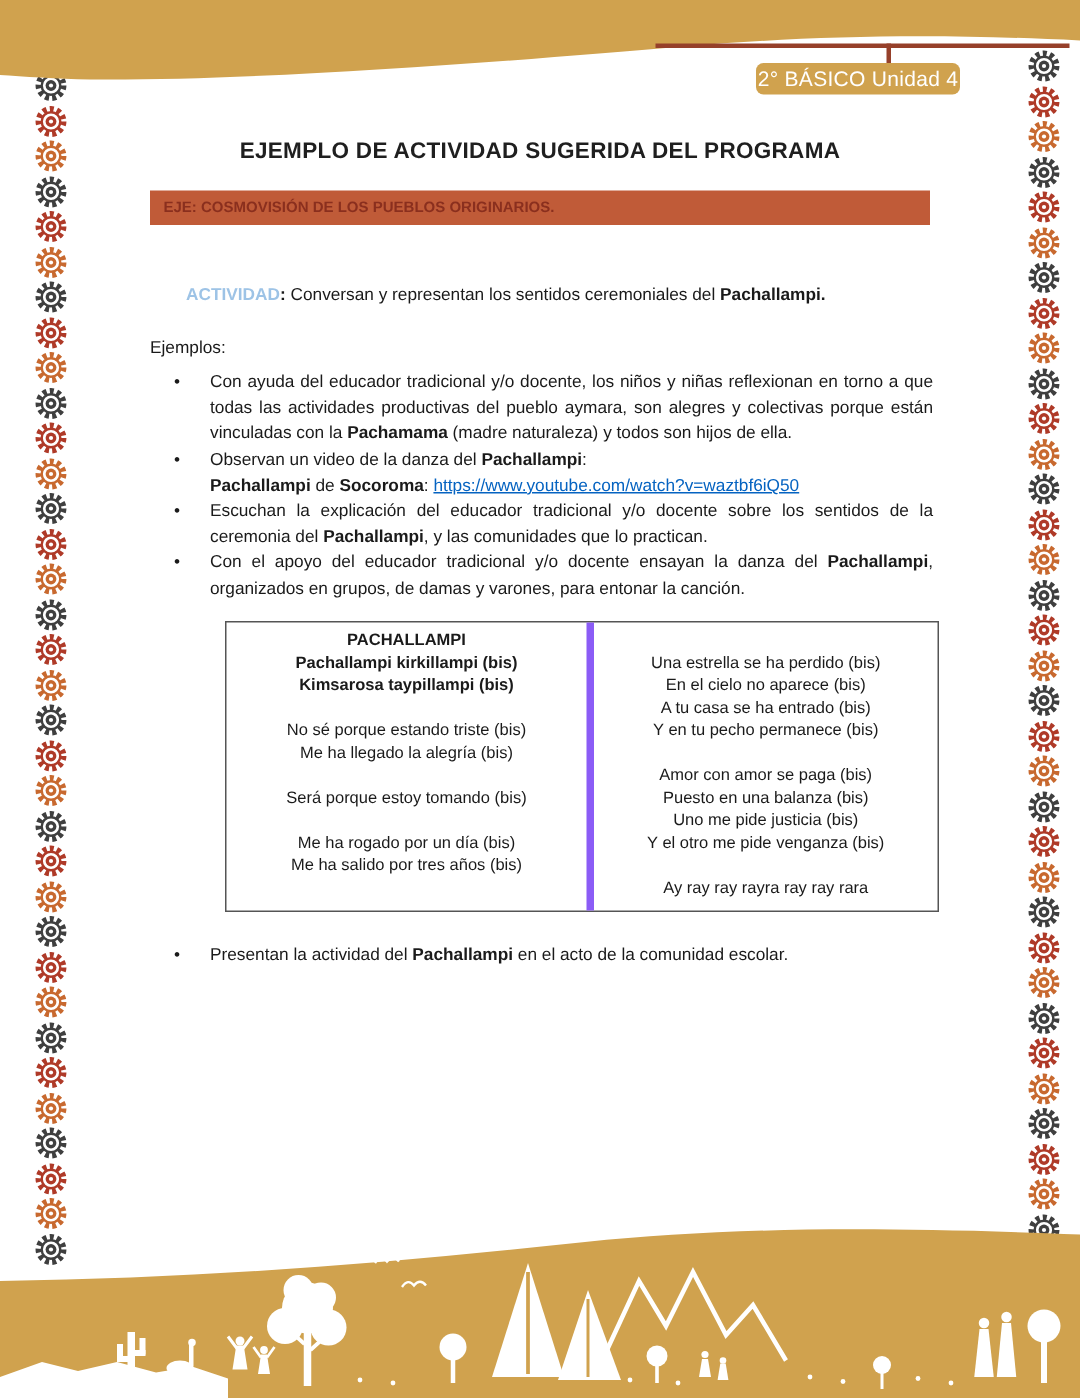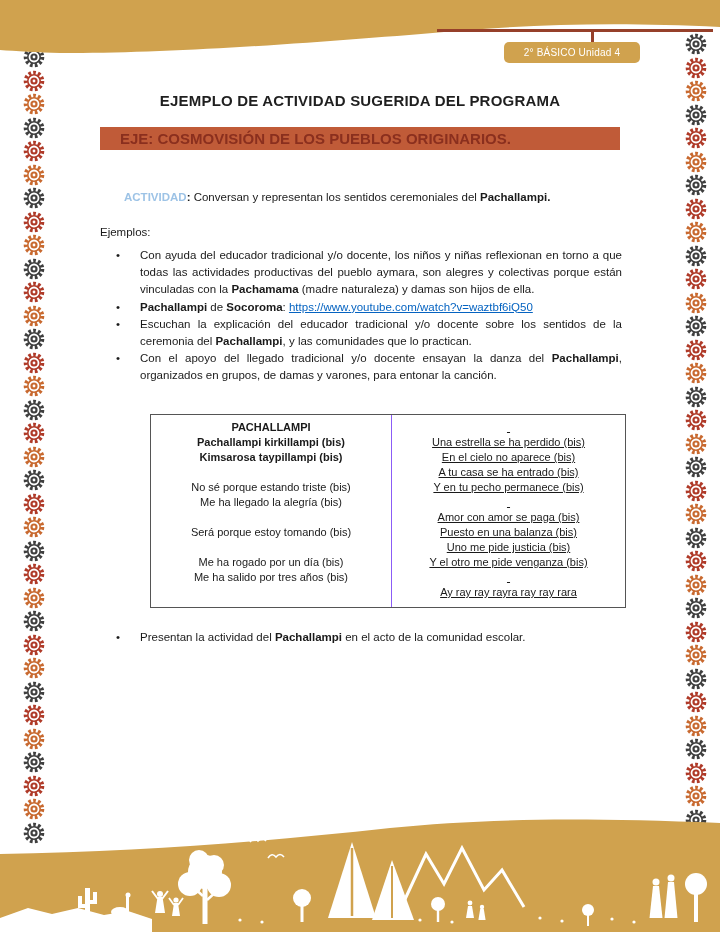--- a/index.html
+++ b/index.html
@@ -8,46 +8,46 @@
   .band{position:absolute;left:0;width:720px;z-index:2;pointer-events:none;}
   .band.top{top:0;height:58px;}
   .band.bottom{bottom:0;height:120px;}
   .orncol{position:absolute;display:flex;flex-direction:column;gap:1.5px;z-index:1;}
   .orncol.left{left:23px;top:46px;}
   .orncol.right{left:685px;top:33px;}
   .orn{width:22px;height:22px;line-height:0;}
   .hrule{position:absolute;left:437px;top:29px;width:276px;height:3px;background:var(--maroon,#96402A);z-index:3;}
   .htick{position:absolute;left:591px;top:29px;width:3px;height:15px;background:var(--maroon,#96402A);z-index:3;}
   .badge{position:absolute;left:504px;top:42px;width:136px;height:21px;line-height:21px;
-         background:var(--tan,#D0A24E);color:#fff;font-size:10px;text-align:center;
+         background:var(--tan,#D0A24E);color:#fff;font-size:14px;text-align:center;
          border-radius:5px;z-index:3;letter-spacing:.2px;}
   .content{position:absolute;inset:0;z-index:3;}
   .title{position:absolute;top:92px;left:100px;width:520px;margin:0;text-align:center;
          font-size:15px;font-weight:700;color:#1f1f1f;letter-spacing:.2px;}
   .eje{position:absolute;top:127px;left:100px;width:520px;height:23px;line-height:23px;
        background:var(--terracotta,#C05B38);color:var(--eje-text,#8A2F1E);
-       font-weight:700;font-size:15px;padding-left:20px;box-sizing:border-box;}
+       font-weight:700;font-size:10px;padding-left:9px;box-sizing:border-box;}
   .activity{position:absolute;top:189px;left:100px;width:522px;margin:0;
             font-size:11.5px;line-height:17px;}
   .act-label{color:var(--lightblue,#9DC3E6);font-weight:700;margin-left:24px;}
   .act-colon{font-weight:700;color:#1a1a1a;}
   .examples{position:absolute;top:226px;left:100px;margin:0;font-size:11.5px;}
   .bullets{position:absolute;top:247px;left:116px;width:506px;font-size:11.5px;line-height:17.2px;}
   .bullet-item{display:flex;}
   .dot{width:24px;flex:none;}
   .bullet-text{flex:1;}
   .bullet-text.justify .line{text-align:justify;}
   .b{font-weight:700;}
   .lnk{color:var(--link,#0563C1);cursor:pointer;}
   .song{position:absolute;top:414px;left:150px;width:476px;display:flex;
         border:1px solid #555;box-sizing:border-box;font-size:11px;line-height:15px;
         text-align:center;background:#fff;}
   .song .col{box-sizing:border-box;padding:5px 4px 7px;}
   .song .col.left{width:240px;}
-  .song .col.right{width:234px;border-left:1px solid #8b5cf6;text-decoration:underline;}
+  .song .col.right{width:234px;border-left:5px solid #8b5cf6;}
   .line:empty::before{content:"\00a0";}
   .closing{position:absolute;top:629px;left:116px;width:506px;font-size:11.5px;line-height:17.2px;}
 </style>
 </head>
 <body>
 
 <div class="page">
 
   <svg class="band top" viewBox="0 0 720 58">
     <path d="M0,0 H720 V27 C620,22 540,24 455,31 C340,41 170,54 60,53 C38,52.5 15,51 0,50 Z" fill="#D0A24E"></path>
@@ -479,39 +479,40 @@
     <p class="activity">
       <span class="act-label">ACTIVIDAD</span><span class="act-colon">: </span><span><span>Conversan y representan los sentidos ceremoniales del </span><span class="b">Pachallampi.</span></span>
     </p>
 
     <p class="examples">Ejemplos:</p>
 
     <div class="bullets">
       <div class="bullet-item">
         <span class="dot">•</span>
         <div class="bullet-text justify">
-            <div class="line"><span>Con ayuda del educador tradicional y/o docente, los niños y niñas reflexionan en torno a que todas las actividades productivas del pueblo aymara, son alegres y colectivas porque están vinculadas con la </span><span class="b">Pachamama</span><span> (madre naturaleza) y damas son hijos de ella.</span></div>
+            <div class="line"><span>Con ayuda del educador tradicional y/o docente, los niños y niñas reflexionan en torno a que todas las actividades productivas del pueblo aymara, son alegres y colectivas porque están vinculadas con la </span><span class="b">Pachamama</span><span> (madre naturaleza) y todos son hijos de ella.</span></div>
           </div>
       </div>
       <div class="bullet-item">
         <span class="dot">•</span>
         <div class="bullet-text">
+            <div class="line"><span>Observan un video de la danza del </span><span class="b">Pachallampi</span><span>:</span></div>
             <div class="line"><span class="b">Pachallampi</span><span> de </span><span class="b">Socoroma</span><span>: </span><a class="lnk" href="#">https://www.youtube.com/watch?v=waztbf6iQ50</a></div>
           </div>
       </div>
       <div class="bullet-item">
         <span class="dot">•</span>
         <div class="bullet-text justify">
             <div class="line"><span>Escuchan la explicación del educador tradicional y/o docente sobre los sentidos de la ceremonia del </span><span class="b">Pachallampi</span><span>, y las comunidades que lo practican.</span></div>
           </div>
       </div>
       <div class="bullet-item">
         <span class="dot">•</span>
         <div class="bullet-text justify">
-            <div class="line"><span>Con el apoyo del llegado tradicional y/o docente ensayan la danza del </span><span class="b">Pachallampi</span><span>, organizados en grupos, de damas y varones, para entonar la canción.</span></div>
+            <div class="line"><span>Con el apoyo del educador tradicional y/o docente ensayan la danza del </span><span class="b">Pachallampi</span><span>, organizados en grupos, de damas y varones, para entonar la canción.</span></div>
           </div>
       </div>
     </div>
 
     <div class="song">
       <div class="col left">
           <div class="line b">PACHALLAMPI</div>
           <div class="line b">Pachallampi kirkillampi (bis)</div>
           <div class="line b">Kimsarosa taypillampi (bis)</div>
           <div class="line"></div>

